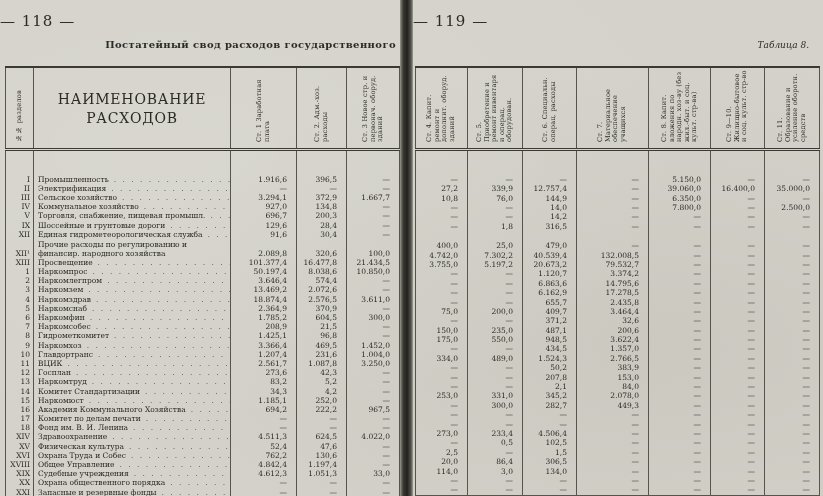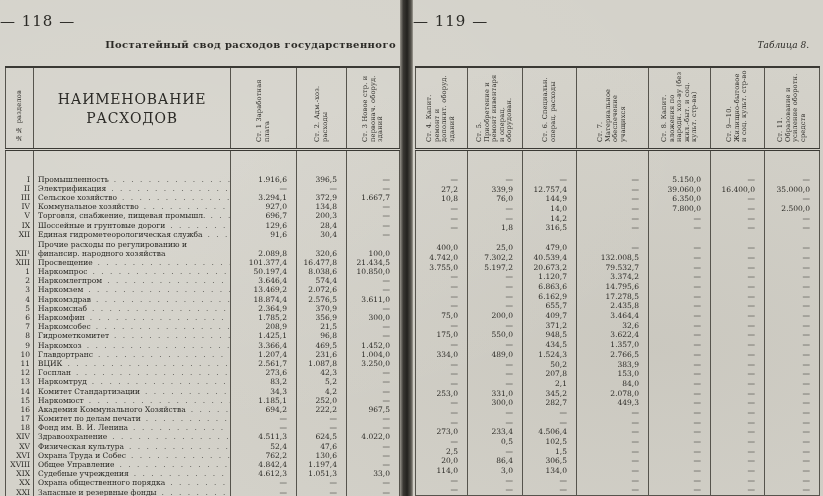--- a/index.html
+++ b/index.html
@@ -271,21 +271,21 @@
 
           <tr class="r">
             <td class="c-num">6</td>
             <td class="c-name">
               <div class="nmwrap">
                 <span class="nm">Наркомфин</span>
                 <span class="leader"></span>
               </div>
             </td>
             <td class="n">1.785,2</td>
-            <td class="n">356,9</td>
+            <td class="n">604,5</td>
             <td class="n">300,0</td>
           </tr>
 
           <tr class="r">
             <td class="c-num">7</td>
             <td class="c-name">
               <div class="nmwrap">
                 <span class="nm">Наркомсобес</span>
                 <span class="leader"></span>
               </div>
@@ -715,20 +715,29 @@
           <tr class="r">
             <td class="n">—</td>
             <td class="n">—</td>
             <td class="n">371,2</td>
             <td class="n">32,6</td>
             <td class="n">—</td>
             <td class="n">—</td>
             <td class="n">—</td>
           </tr>
 
+          <tr class="r">
+            <td class="n">150,0</td>
+            <td class="n">235,0</td>
+            <td class="n">487,1</td>
+            <td class="n">200,6</td>
+            <td class="n">—</td>
+            <td class="n">—</td>
+            <td class="n">—</td>
+          </tr>
 
           <tr class="r">
             <td class="n">175,0</td>
             <td class="n">550,0</td>
             <td class="n">948,5</td>
             <td class="n">3.622,4</td>
             <td class="n">—</td>
             <td class="n">—</td>
             <td class="n">—</td>
           </tr>

